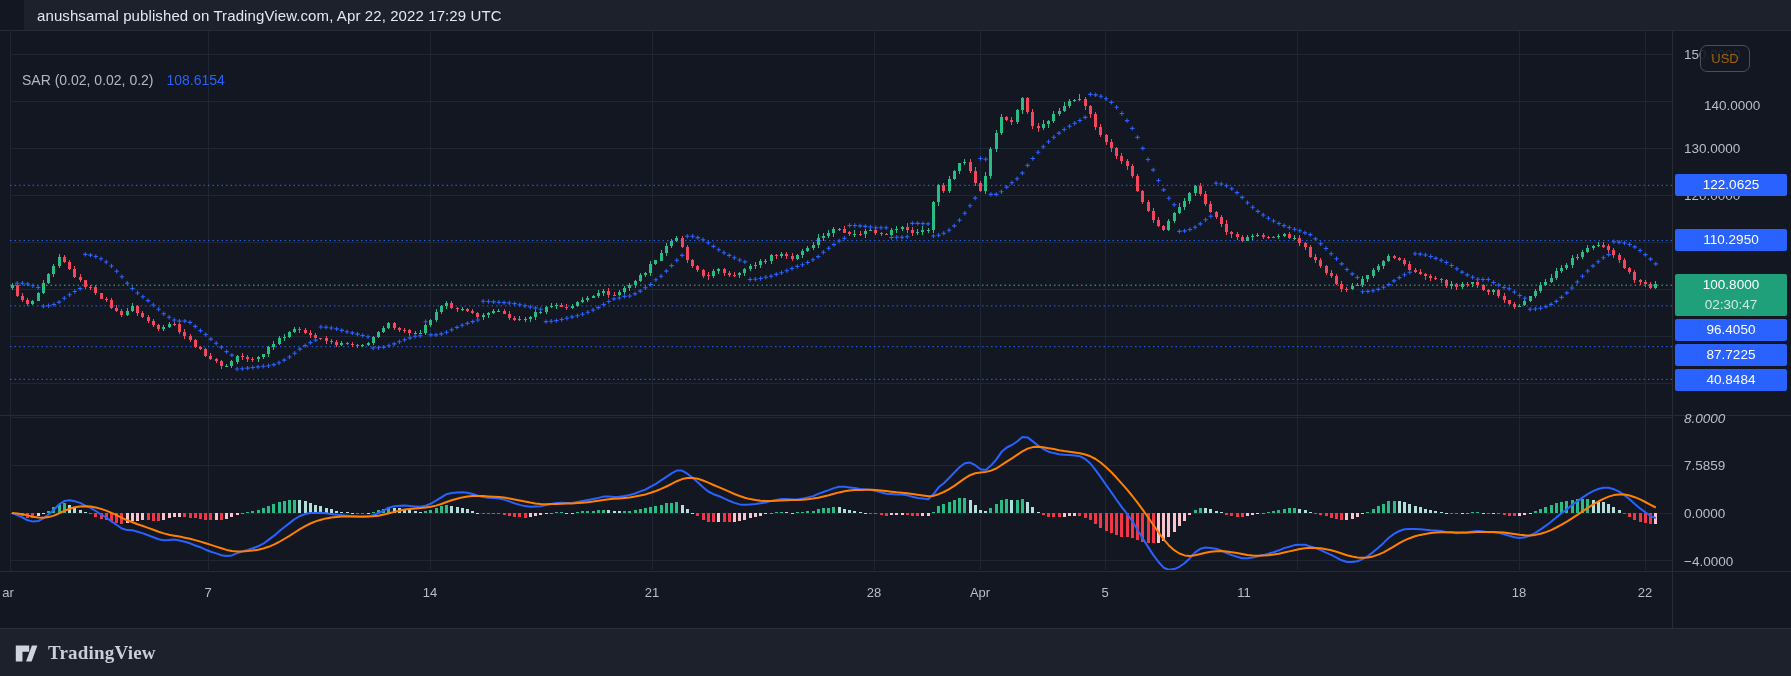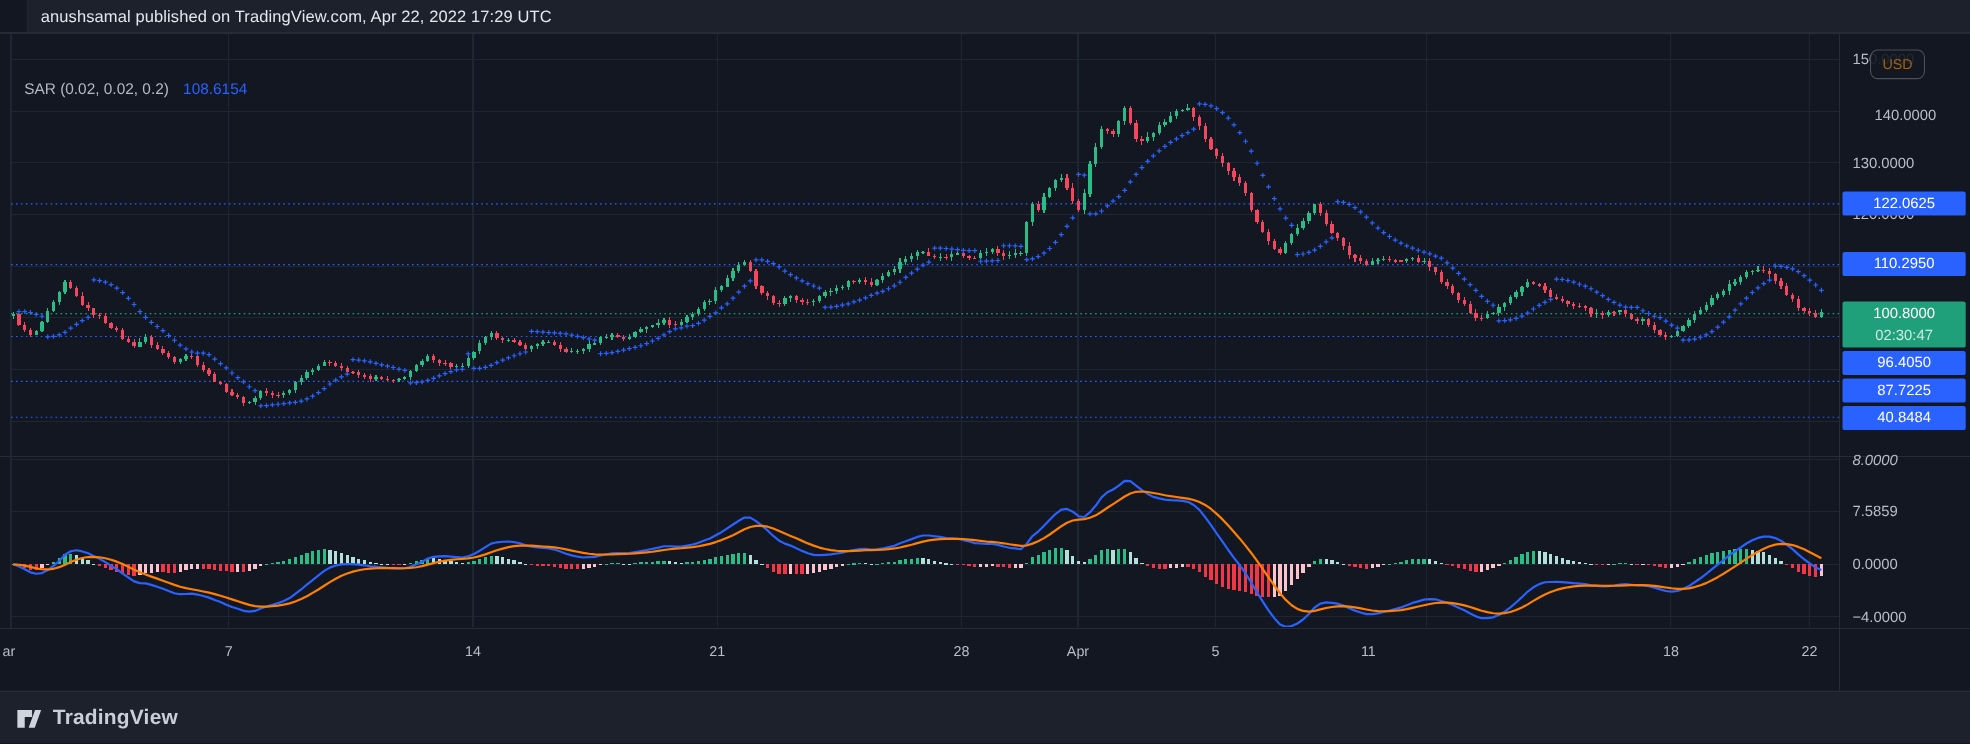--- a/index.html
+++ b/index.html
@@ -30,21 +30,21 @@
   .badge.cur .p{line-height:21px;height:21px;}
   .badge.cur .t{line-height:19px;height:19px;color:rgba(255,255,255,.78);font-weight:400;}
   
   #usdbtn{position:absolute;left:1700px;top:45px;width:48px;height:25px;border:1px solid #4a4f5c;
           border-radius:7px;background:rgba(19,23,34,.9);color:#a16207;font-size:13px;
           display:flex;align-items:center;justify-content:center;cursor:pointer;}
   
   #footer{position:absolute;left:0;top:628px;width:100%;height:48px;background:#1d212c;
           border-top:1px solid #2a2f3a;display:flex;align-items:center;}
   #footer .logo{margin-left:14px;display:flex;align-items:center;}
-  #footer .brand{margin-left:9px;color:#c9ced8;font-size:19px;font-weight:700;letter-spacing:.2px;}
+  #footer .brand{margin-left:9px;color:#c9ced8;font-size:19px;font-weight:700;letter-spacing:.2px;font-family:Liberation Serif, serif;}
 </style>
 </head>
 <body>
 
 <div id="stage">
 
   <div id="topbar">
     <span>anushsamal published on TradingView.com, Apr 22, 2022 17:29 UTC</span>
   </div>
 

